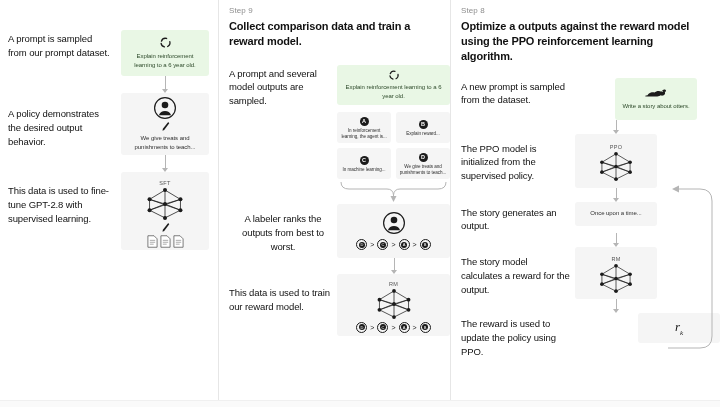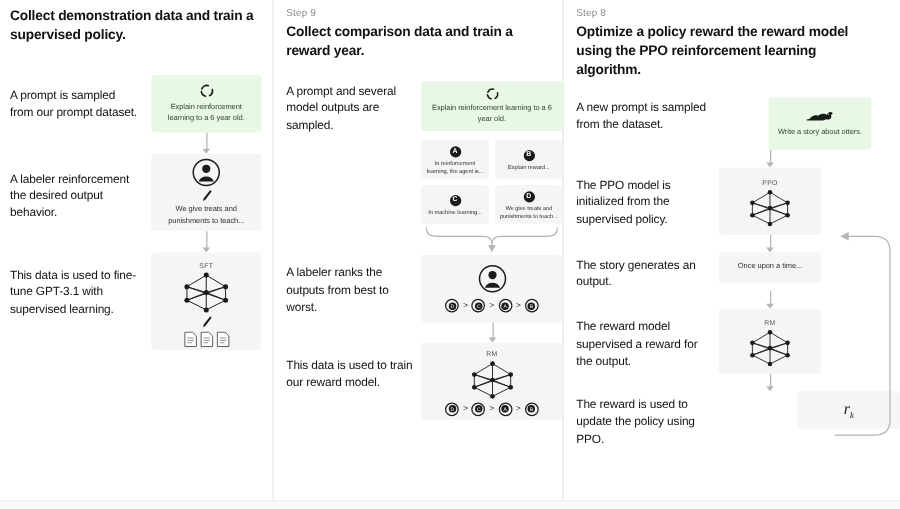--- a/index.html
+++ b/index.html
@@ -100,25 +100,24 @@
   svg { display: block; }
 </style>
 </head>
 <body>
 
 <div class="page">
   <div class="cols">
 
     <div class="col col-1">
       <div class="col-inner">
-        <div class="step-title">Collect demonstration data and train a supervised policy.</div>
 
         <div class="flow">
 
-          <div class="row c1" style="margin-top:24px;align-items:center;">
+          <div class="row c1" style="margin-top:24px;">
             <div class="caption">A prompt is sampled from our prompt dataset.</div>
             <div class="fig">
               <div class="card green" style="width:88px;height:46px;">
                 <span>
                   <svg width="13" height="13" viewBox="0 0 24 24" fill="none" stroke="#1b1b1b" stroke-width="2.4" stroke-linecap="round">
                     <path d="M4.5 9.5 A8 8 0 0 1 14 4.6"></path>
                     <path d="M20 10.5 A8 8 0 0 1 16 19.4"></path>
                     <path d="M10 20.2 A8 8 0 0 1 3.9 13.5"></path>
                   </svg>
                 </span>
@@ -128,21 +127,21 @@
           </div>
 
           <div style="margin-left:104px;display:flex;justify-content:center;width:106px;">
             <div class="arrow">
                 <div class="shaft" style="height:14px;"></div>
                 <div class="head"></div>
               </div>
           </div>
 
           <div class="row c1">
-            <div class="caption" style="padding-top:14px;">A labeler reinforcement the desired output behavior.</div>
+            <div class="caption" style="padding-top:14px;">A policy demonstrates the desired output behavior.</div>
             <div class="fig">
               <div class="card" style="width:88px;height:62px;">
                 <span>
                   <svg width="24" height="24" viewBox="0 0 24 24">
                     <circle cx="12" cy="12" r="10.4" fill="none" stroke="#1b1b1b" stroke-width="1.2"></circle>
                     <circle cx="12" cy="9" r="3.3" fill="#1b1b1b"></circle>
                     <path d="M5.9 19.2a6.6 6.6 0 0 1 12.2 0z" fill="#1b1b1b"></path>
                   </svg>
                 </span>
                 <span style="margin-top:1px;">
@@ -156,21 +155,21 @@
           </div>
 
           <div style="margin-left:104px;display:flex;justify-content:center;width:106px;">
             <div class="arrow">
                 <div class="shaft" style="height:14px;"></div>
                 <div class="head"></div>
               </div>
           </div>
 
           <div class="row c1">
-            <div class="caption" style="padding-top:12px;">This data is used to fine-tune GPT-3.1 with supervised learning.</div>
+            <div class="caption" style="padding-top:12px;">This data is used to fine-tune GPT-2.8 with supervised learning.</div>
             <div class="fig">
               <div class="card" style="width:88px;height:78px;padding-top:6px;">
                 <div class="tag">SFT</div>
                 <span>
                   <svg width="44" height="34" viewBox="0 0 56 44">
                     <g stroke="#1b1b1b" stroke-width="1" fill="none">
                       <path d="M28 4 L8 16 M28 4 L48 16 M28 4 L28 22 M8 16 L28 22 M48 16 L28 22 M8 16 L8 30 M48 16 L48 30 M8 30 L28 22 M48 30 L28 22 M8 30 L28 40 M48 30 L28 40 M28 22 L28 40 M8 16 L48 30 M48 16 L8 30"></path>
                     </g>
                     <g fill="#1b1b1b">
                       <circle cx="28" cy="4" r="2.6"></circle>
@@ -206,21 +205,21 @@
             </div>
           </div>
 
         </div>
       </div>
     </div>
 
     <div class="col col-2">
       <div class="col-inner">
         <div class="step-label">Step 9</div>
-        <div class="step-title">Collect comparison data and train a reward year.</div>
+        <div class="step-title">Collect comparison data and train a reward model.</div>
 
         <div class="flow">
 
           <div class="row c2" style="margin-top:11px;">
             <div class="caption">A prompt and several model outputs are sampled.</div>
             <div class="fig">
               <div class="card green" style="width:113px;height:40px;">
                 <span>
                   <svg width="12" height="12" viewBox="0 0 24 24" fill="none" stroke="#1b1b1b" stroke-width="2.4" stroke-linecap="round">
                     <path d="M4.5 9.5 A8 8 0 0 1 14 4.6"></path>
@@ -258,21 +257,21 @@
                 <svg width="113" height="22" viewBox="0 0 113 22">
                   <path d="M4 2 q0 7 8 7 h38 q6 0 6.5 6 q.5 -6 6.5 -6 h38 q8 0 8 -7" fill="none" stroke="#b5b5b5" stroke-width="1"></path>
                   <path d="M56.5 22 l-3 -6 h6 z" fill="#b5b5b5"></path>
                   <path d="M56.5 15 v3" stroke="#b5b5b5" stroke-width="1"></path>
                 </svg>
               </span>
             </div>
           </div>
 
           <div class="row c2" style="margin-top:2px;">
-            <div class="caption" style="padding-top:8px;">A labeler ranks the outputs from best to worst.</div>
+            <div class="caption" style="padding-top:8px;text-align:center;">A labeler ranks the outputs from best to worst.</div>
             <div class="fig">
               <div class="card" style="width:113px;height:54px;">
                 <span>
                   <svg width="24" height="24" viewBox="0 0 24 24">
                     <circle cx="12" cy="12" r="10.4" fill="none" stroke="#1b1b1b" stroke-width="1.2"></circle>
                     <circle cx="12" cy="9" r="3.3" fill="#1b1b1b"></circle>
                     <path d="M5.9 19.2a6.6 6.6 0 0 1 12.2 0z" fill="#1b1b1b"></path>
                   </svg>
                 </span>
                 <div class="rank-row" style="margin-top:4px;">
@@ -345,21 +344,21 @@
             </div>
           </div>
 
         </div>
       </div>
     </div>
 
     <div class="col col-3">
       <div class="col-inner">
         <div class="step-label">Step 8</div>
-        <div class="step-title" style="max-width:240px;">Optimize a policy reward the reward model using the PPO reinforcement learning algorithm.</div>
+        <div class="step-title" style="max-width:240px;">Optimize a outputs against the reward model using the PPO reinforcement learning algorithm.</div>
 
         <div class="flow" style="margin-top:12px;">
 
           <div class="row c3" style="margin-top:14px;gap:40px;">
             <div class="caption">A new prompt is sampled from the dataset.</div>
             <div class="fig" style="justify-content:flex-start;padding-left:4px;">
               <div class="card green" style="width:82px;height:42px;">
                 <span>
                   <svg width="26" height="13" viewBox="0 0 40 20">
                     <path d="M3 15.5c1-.6 2.4-1.1 4-1.2 1.2-2 3-3.6 5.3-4.3 2-.6 3.8-.4 5.3.1 1.6-1.3 3.9-2.3 6.4-2.3 1.9 0 3.2.5 4.2 1.1.8-1.4 2-2.6 3.3-3.1 1.4-.6 2.6-.3 3.3.3.6.5.8 1.3.5 1.9-.3.7-1.1 1-1.9.9.5.8.7 1.8.5 2.7-.3 1.6-1.6 2.7-3.1 3.1-1.3.4-2.6.2-3.6-.3-1.3 1-3.1 1.7-5.2 1.7H7.8c-1.6 0-3.2-.1-4.5-.4-.5-.1-.6-.2-.3-.2z" fill="#1b1b1b"></path>
@@ -426,21 +425,21 @@
           <div style="margin-left:110px;display:flex;justify-content:flex-start;padding-left:4px;width:120px;">
             <div style="width:82px;display:flex;justify-content:center;">
               <div class="arrow">
                   <div class="shaft" style="height:11px;"></div>
                   <div class="head"></div>
                 </div>
             </div>
           </div>
 
           <div class="row c3">
-            <div class="caption" style="padding-top:8px;">The reward model supervised a reward for the output.</div>
+            <div class="caption" style="padding-top:8px;">The story model calculates a reward for the output.</div>
             <div class="fig" style="justify-content:flex-start;padding-left:4px;">
               <div class="card" style="width:82px;height:52px;padding-top:3px;">
                 <div class="tag">RM</div>
                 <span>
                   <svg width="40" height="31" viewBox="0 0 56 44">
                     <g stroke="#1b1b1b" stroke-width="1" fill="none">
                       <path d="M28 4 L8 16 M28 4 L48 16 M28 4 L28 22 M8 16 L28 22 M48 16 L28 22 M8 16 L8 30 M48 16 L48 30 M8 30 L28 22 M48 30 L28 22 M8 30 L28 40 M48 30 L28 40 M28 22 L28 40 M8 16 L48 30 M48 16 L8 30"></path>
                     </g>
                     <g fill="#1b1b1b">
                       <circle cx="28" cy="4" r="2.6"></circle>

